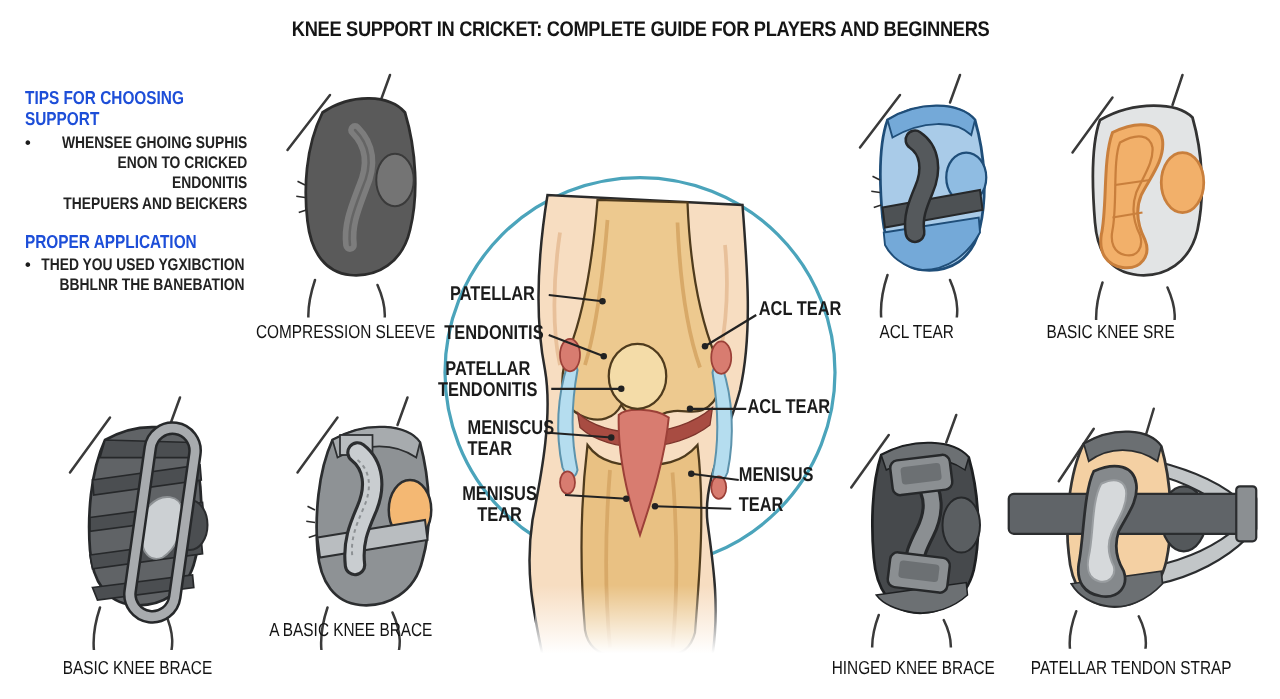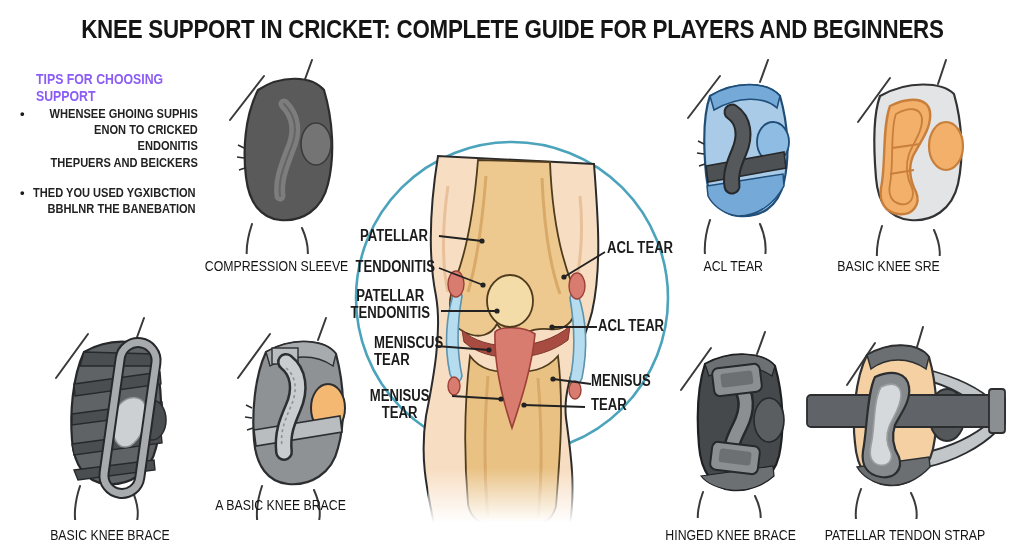--- a/index.html
+++ b/index.html
@@ -6,26 +6,26 @@
   body{
     width:1024px;height:559px;position:relative;background:#ffffff;
     font-family:"Liberation Sans",sans-serif;overflow:hidden;color:#1c1c1c;
   }
   .abs{position:absolute;}
   .cx{display:inline-block;transform:scaleX(0.82);white-space:pre-line;}
   .o-l{transform-origin:left center;}
   .o-r{transform-origin:right center;}
   .o-c{transform-origin:center center;}
   .title{
-    left:0;right:0;top:14px;text-align:center;font-weight:bold;font-size:26px;
+    left:0;right:0;top:14px;text-align:center;font-weight:bold;font-size:17px;
     letter-spacing:-0.3px;color:#151515;
   }
   .title .cx{transform:scaleX(0.86);}
   .tips{left:20px;top:70px;width:214px;}
-  .tips h3{margin:0 0 2px 16px;font-size:15px;font-weight:bold;color:#8b5cf6;}
+  .tips h3{margin:0 0 2px 0;font-size:15px;font-weight:bold;color:#1d4ed8;}
   .tips .bullet{display:flex;margin:0 0 14px 0;}
   .tips .dot{width:13px;font-size:13px;font-weight:bold;flex:0 0 13px;}
   .tips .btxt{font-size:13.5px;font-weight:bold;line-height:1.2;color:#222;text-align:right;}
   .caption{font-weight:normal;font-size:15px;text-align:center;color:#141414;white-space:nowrap;}
   .lbl{font-weight:bold;font-size:16px;line-height:1.06;color:#1b1b1b;white-space:nowrap;}
   .lbl .cx{white-space:pre-line;}
   .t-r{text-align:center;text-decoration:underline;}
   .t-l{text-align:left;}
   svg{display:block;}
   .fade-bottom{
@@ -42,20 +42,21 @@
 </div>
 
 <div class="abs tips">
   <h3><span class="cx o-l">TIPS FOR CHOOSING SUPPORT</span></h3>
   <div class="bullet">
     <span class="dot">•</span>
     <span class="btxt"><span class="cx o-l">WHENSEE GHOING SUPHIS
 ENON TO CRICKED ENDONITIS
 THEPUERS AND BEICKERS</span></span>
   </div>
+  <h3><span class="cx o-l">PROPER APPLICATION</span></h3>
   <div class="bullet">
     <span class="dot">•</span>
     <span class="btxt"><span class="cx o-l">THED YOU USED YGXIBCTION
 BBHLNR THE BANEBATION</span></span>
   </div>
 </div>
 
 <svg class="abs" style="left:200px;top:56px;" width="160" height="198" viewBox="0 0 160 198">
   <g stroke="#3a3a3a" stroke-width="2" fill="none" stroke-linecap="round">
     <path d="M30,64 L64,20"></path>

